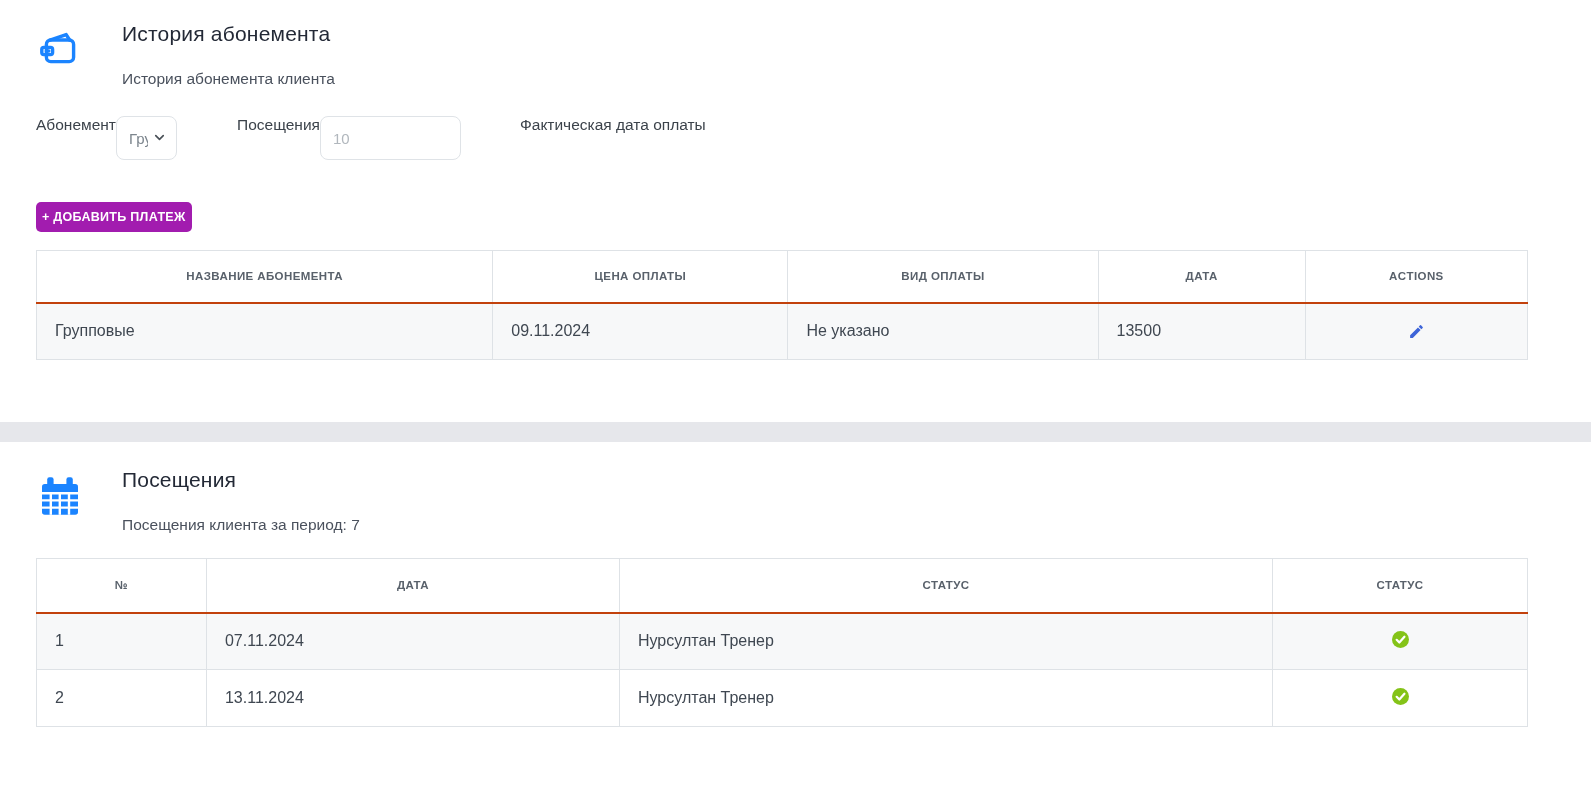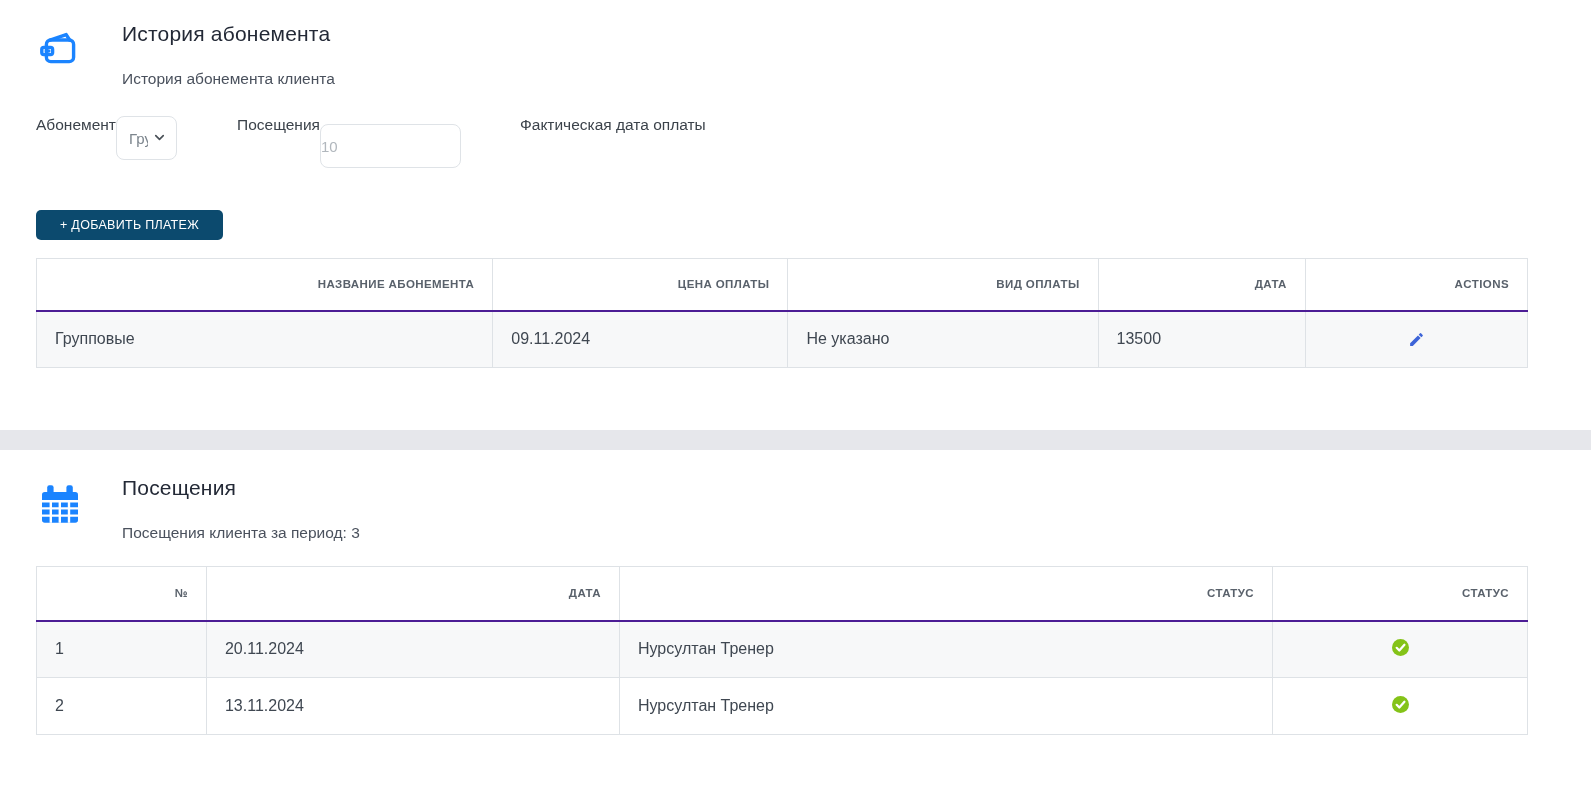--- a/index.html
+++ b/index.html
@@ -22,38 +22,38 @@
   .f-subscription { width: 141px; margin-right: 60px; }
   .f-visits { width: 224px; margin-right: 59px; }
   .f-date { width: 227px; }
 
   .control { height: 44px; border: 1px solid #dfe3e7; border-radius: 8px; background: #fff;
              font-family: "Liberation Sans", sans-serif; font-size: 15px; width: 100%; }
   select.control { appearance: none; -webkit-appearance: none; padding: 0 28px 0 12px;
                    color: #7c858d; cursor: pointer; }
   .select-wrap { position: relative; }
   .select-wrap .chev { position: absolute; right: 10px; top: 14px; pointer-events: none; }
-  input.control { padding: 0 0; color: #b1b7bd; margin-top: 8px; }
+  input.control { padding: 0 12px; color: #b1b7bd; }
   .date-wrap { position: relative; }
   .date-wrap input { padding-right: 38px; }
   .date-wrap .cal { position: absolute; right: 12px; top: 13px; cursor: pointer; }
 
   
-  .btn-primary { display: inline-block; margin-top: 42px; background: #0c4a6e; color: #ffffff;
-                 border: none; border-radius: 5px; padding: 8px 24px; font-size: 12.5px;
-                 font-weight: 400; letter-spacing: .3px; cursor: pointer;
+  .btn-primary { display: inline-block; margin-top: 42px; background: #a21caf; color: #ffffff;
+                 border: none; border-radius: 5px; padding: 8px 6px; font-size: 12.5px;
+                 font-weight: 700; letter-spacing: .3px; cursor: pointer;
                  font-family: "Liberation Sans", sans-serif; }
 
   
   table { width: 100%; border-collapse: collapse; table-layout: fixed; }
   .tbl { margin-top: 18px; }
   table, th, td { border: 1px solid #dee2e6; }
-  th { height: 52px; padding: 0 18px; text-align: right; vertical-align: middle;
+  th { height: 52px; padding: 0 18px; text-align: center; vertical-align: middle;
        background: #ffffff; font-size: 11.5px; font-weight: 600; color: #59616b;
-       letter-spacing: .4px; border-bottom: 2px solid #4c1d95; }
+       letter-spacing: .4px; border-bottom: 2px solid #c2410c; }
   td { height: 57px; padding: 0 18px; vertical-align: middle; font-size: 16px; color: #3f4751; }
   tr.striped td { background: #f7f8f9; }
   td.center, th.center-h { text-align: center; }
 
   .icon-btn { display: inline-flex; align-items: center; justify-content: center;
               width: 24px; height: 24px; cursor: pointer; background: transparent; border: none; }
 
   .check-badge { display: inline-flex; width: 17px; height: 17px; }
 
   
@@ -160,21 +160,21 @@
           <line x1="3" y1="14.2" x2="21" y2="14.2"></line>
           <line x1="3" y1="17.8" x2="21" y2="17.8"></line>
           <line x1="7.4" y1="10.6" x2="7.4" y2="21.4"></line>
           <line x1="11.9" y1="10.6" x2="11.9" y2="21.4"></line>
           <line x1="16.5" y1="10.6" x2="16.5" y2="21.4"></line>
         </g>
       </svg>
     </span>
     <div class="texts">
       <div class="section-title">Посещения</div>
-      <div class="section-subtitle">Посещения клиента за период: 3</div>
+      <div class="section-subtitle">Посещения клиента за период: 7</div>
     </div>
   </div>
 
   <table class="tbl tbl2">
     <colgroup>
       <col style="width:11.4%">
         <col style="width:27.7%">
         <col style="width:43.8%">
         <col style="width:17.1%">
     </colgroup>
@@ -182,21 +182,21 @@
       <tr>
         <th>№</th>
         <th>ДАТА</th>
         <th>СТАТУС</th>
         <th>СТАТУС</th>
       </tr>
     </thead>
     <tbody>
       <tr class="striped">
         <td>1</td>
-        <td>20.11.2024</td>
+        <td>07.11.2024</td>
         <td>Нурсултан Тренер</td>
         <td class="center">
           <span class="check-badge">
             <svg width="17" height="17" viewBox="0 0 16 16">
               <circle cx="8" cy="8" r="8" fill="#84c318"></circle>
               <path d="M4.4 8.3l2.5 2.5 4.8-5.4" stroke="#ffffff" stroke-width="2.1" fill="none" stroke-linecap="round" stroke-linejoin="round"></path>
             </svg>
           </span>
         </td>
       </tr>

